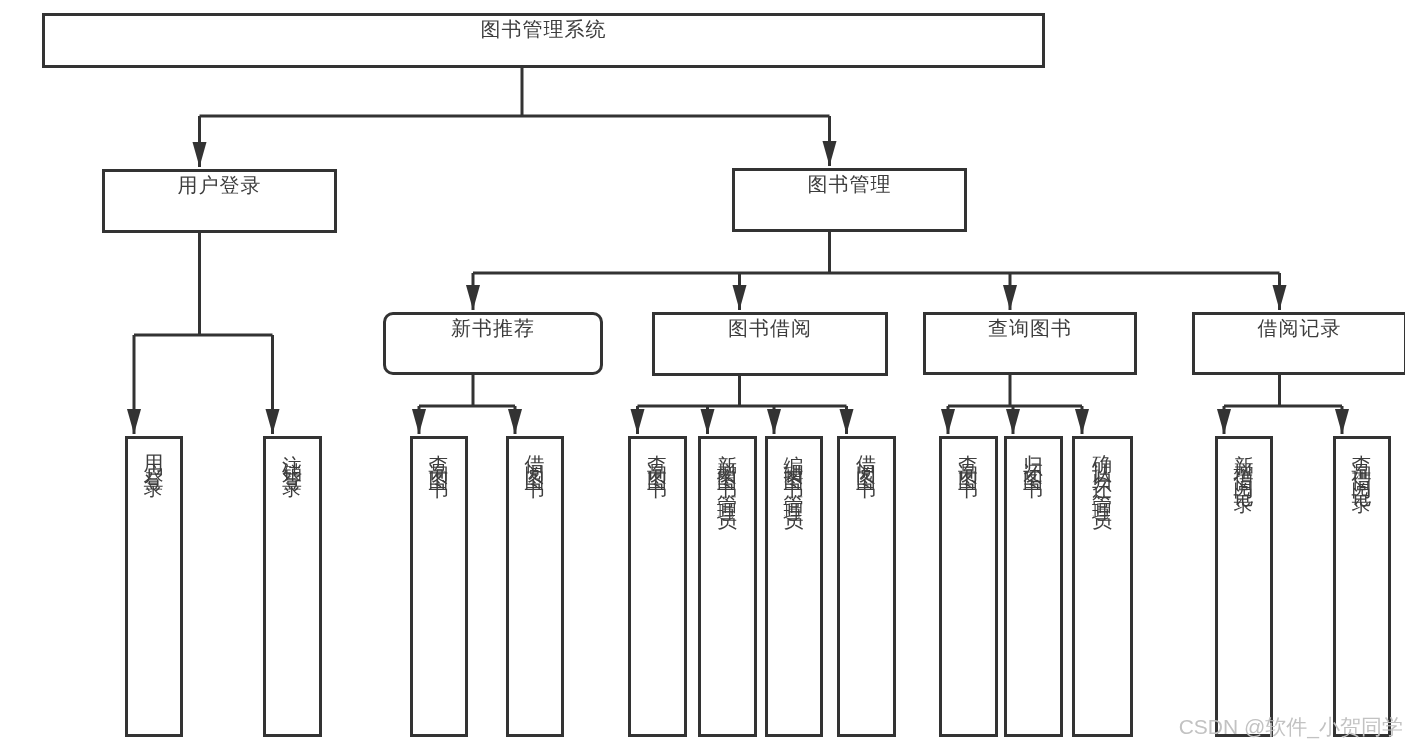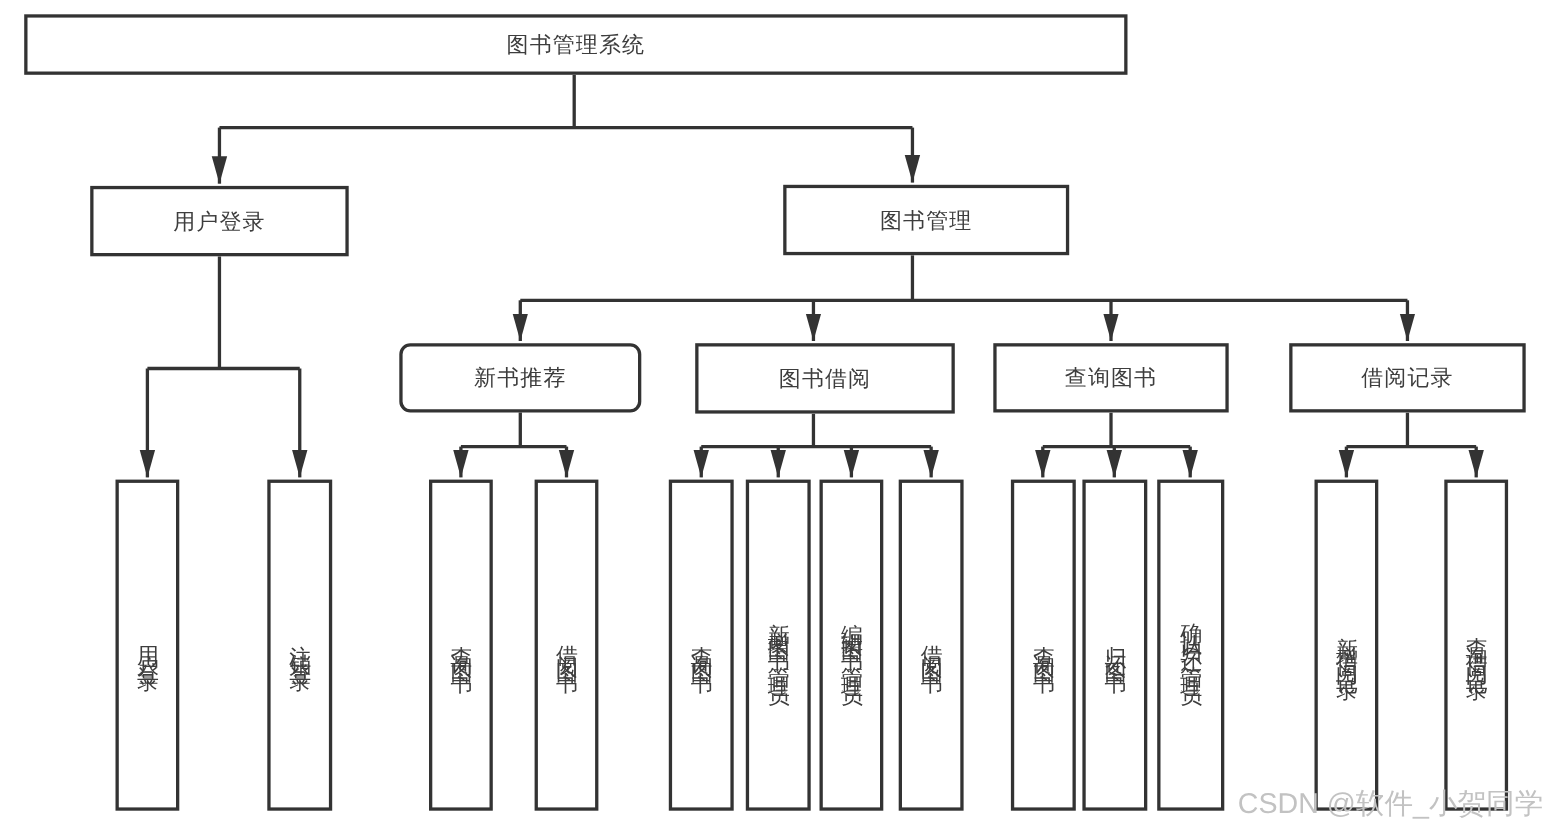--- a/index.html
+++ b/index.html
@@ -31,42 +31,42 @@
     fill:none;
   }
   svg.connectors .arrowfill{
     fill:var(--line);
   }
   .node{
     position:absolute;
     background:#ffffff;
     border:3px solid var(--line);
     display:flex;
-    align-items:center;
     justify-content:center;
     color:var(--text);
+    margin-left:20px;
   }
   .node.h span{
     font-size:20px;
     letter-spacing:1px;
     white-space:nowrap;
   }
   .node.v span{
     writing-mode:vertical-rl;
     text-orientation:mixed;
     font-size:20px;
     letter-spacing:8px;
     line-height:1;
     white-space:nowrap;
   }
   .watermark{
     position:absolute;
     top:713px;
     right:2px;
-    font-size:26px;
+    font-size:21px;
     color:var(--wm);
     white-space:nowrap;
     text-align:center;
   }
 </style>
 </head>
 <body>
 
 <div class="canvas">
 
@@ -132,21 +132,21 @@
     </g>
   </svg>
 
   <div class="node h" style="left:22px;top:13px;width:1003px;height:55px;">
     <span>图书管理系统</span>
   </div>
 
   <div class="node h" style="left:82px;top:169px;width:235px;height:64px;">
     <span>用户登录</span>
   </div>
-  <div class="node h" style="left:712px;top:168px;width:260px;height:64px;">
+  <div class="node h" style="left:712px;top:168px;width:235px;height:64px;">
     <span>图书管理</span>
   </div>
 
   <div class="node h" style="left:363px;top:312px;width:220px;height:63px;border-radius:10px;">
     <span>新书推荐</span>
   </div>
   <div class="node h" style="left:632px;top:312px;width:236px;height:64px;">
     <span>图书借阅</span>
   </div>
   <div class="node h" style="left:903px;top:312px;width:214px;height:63px;">

